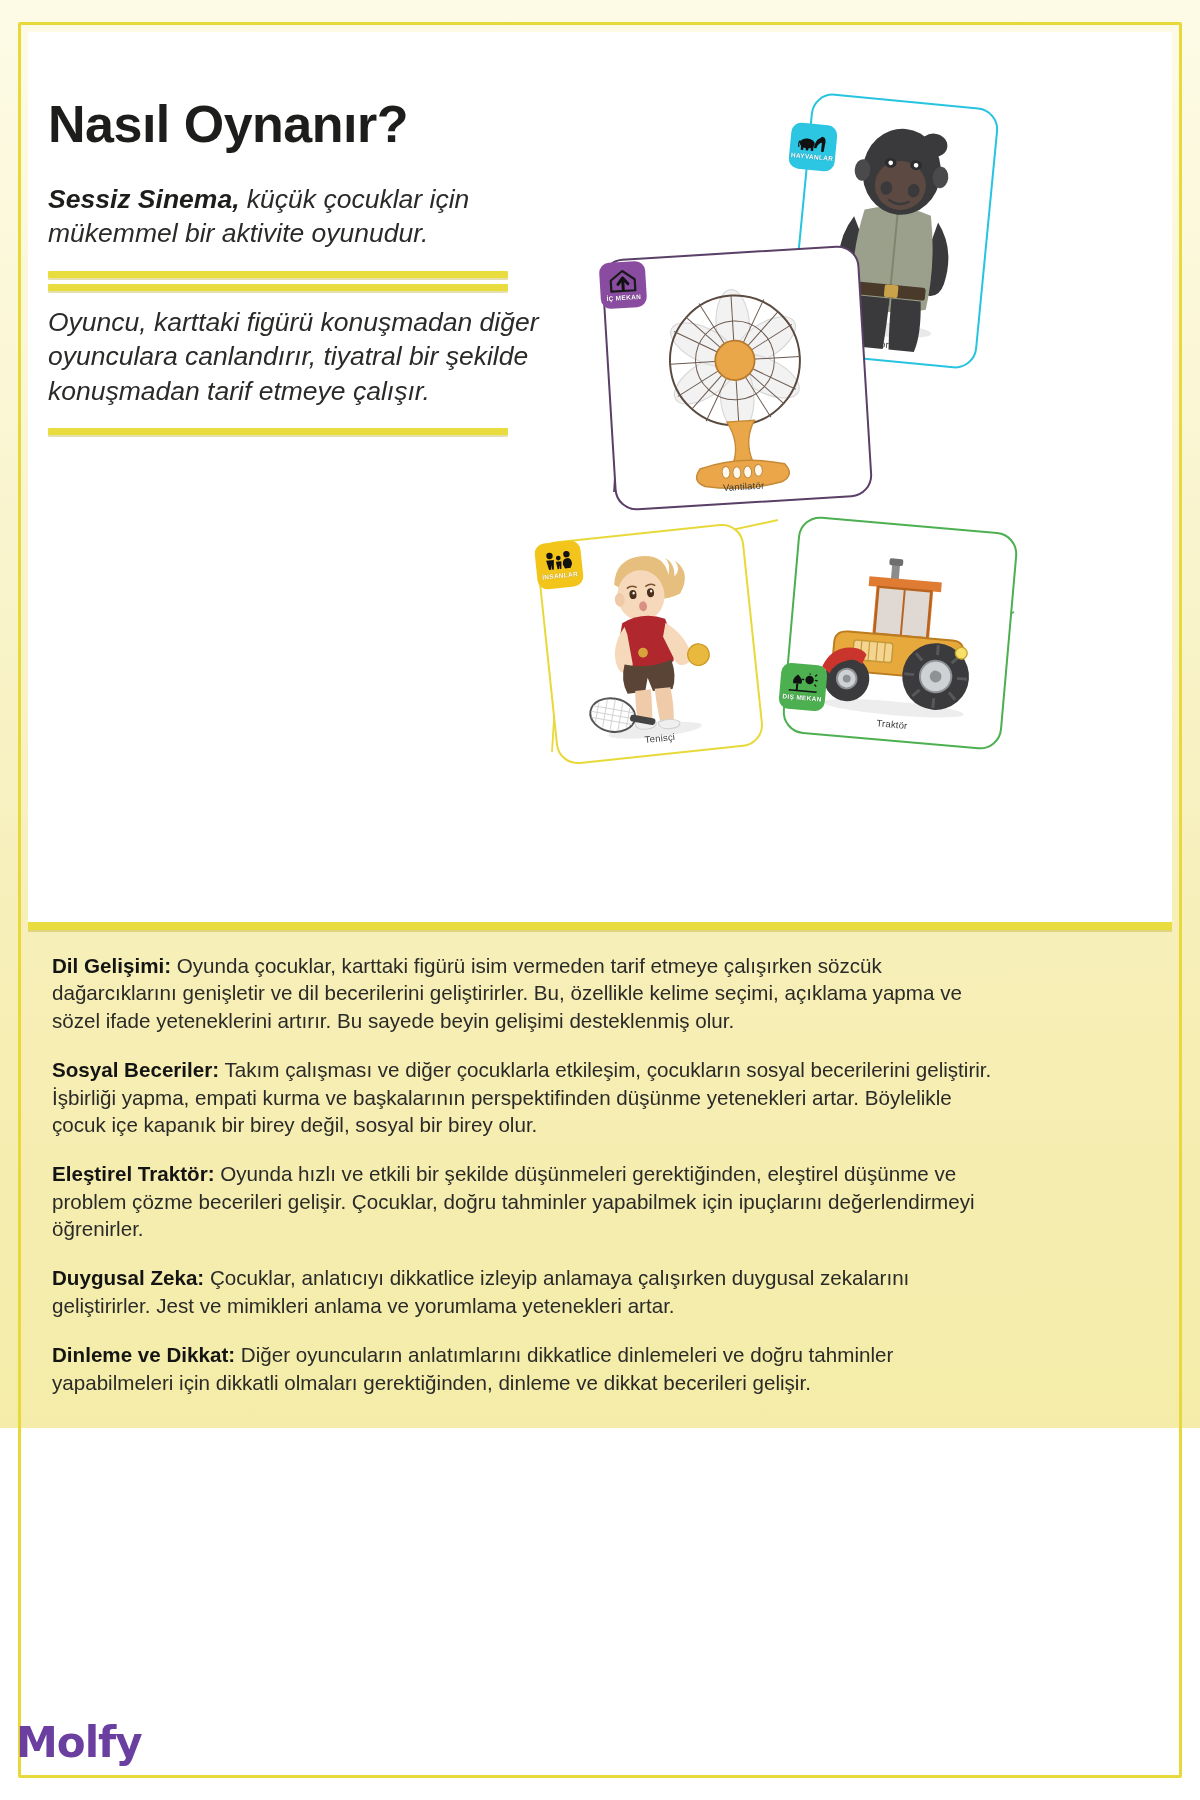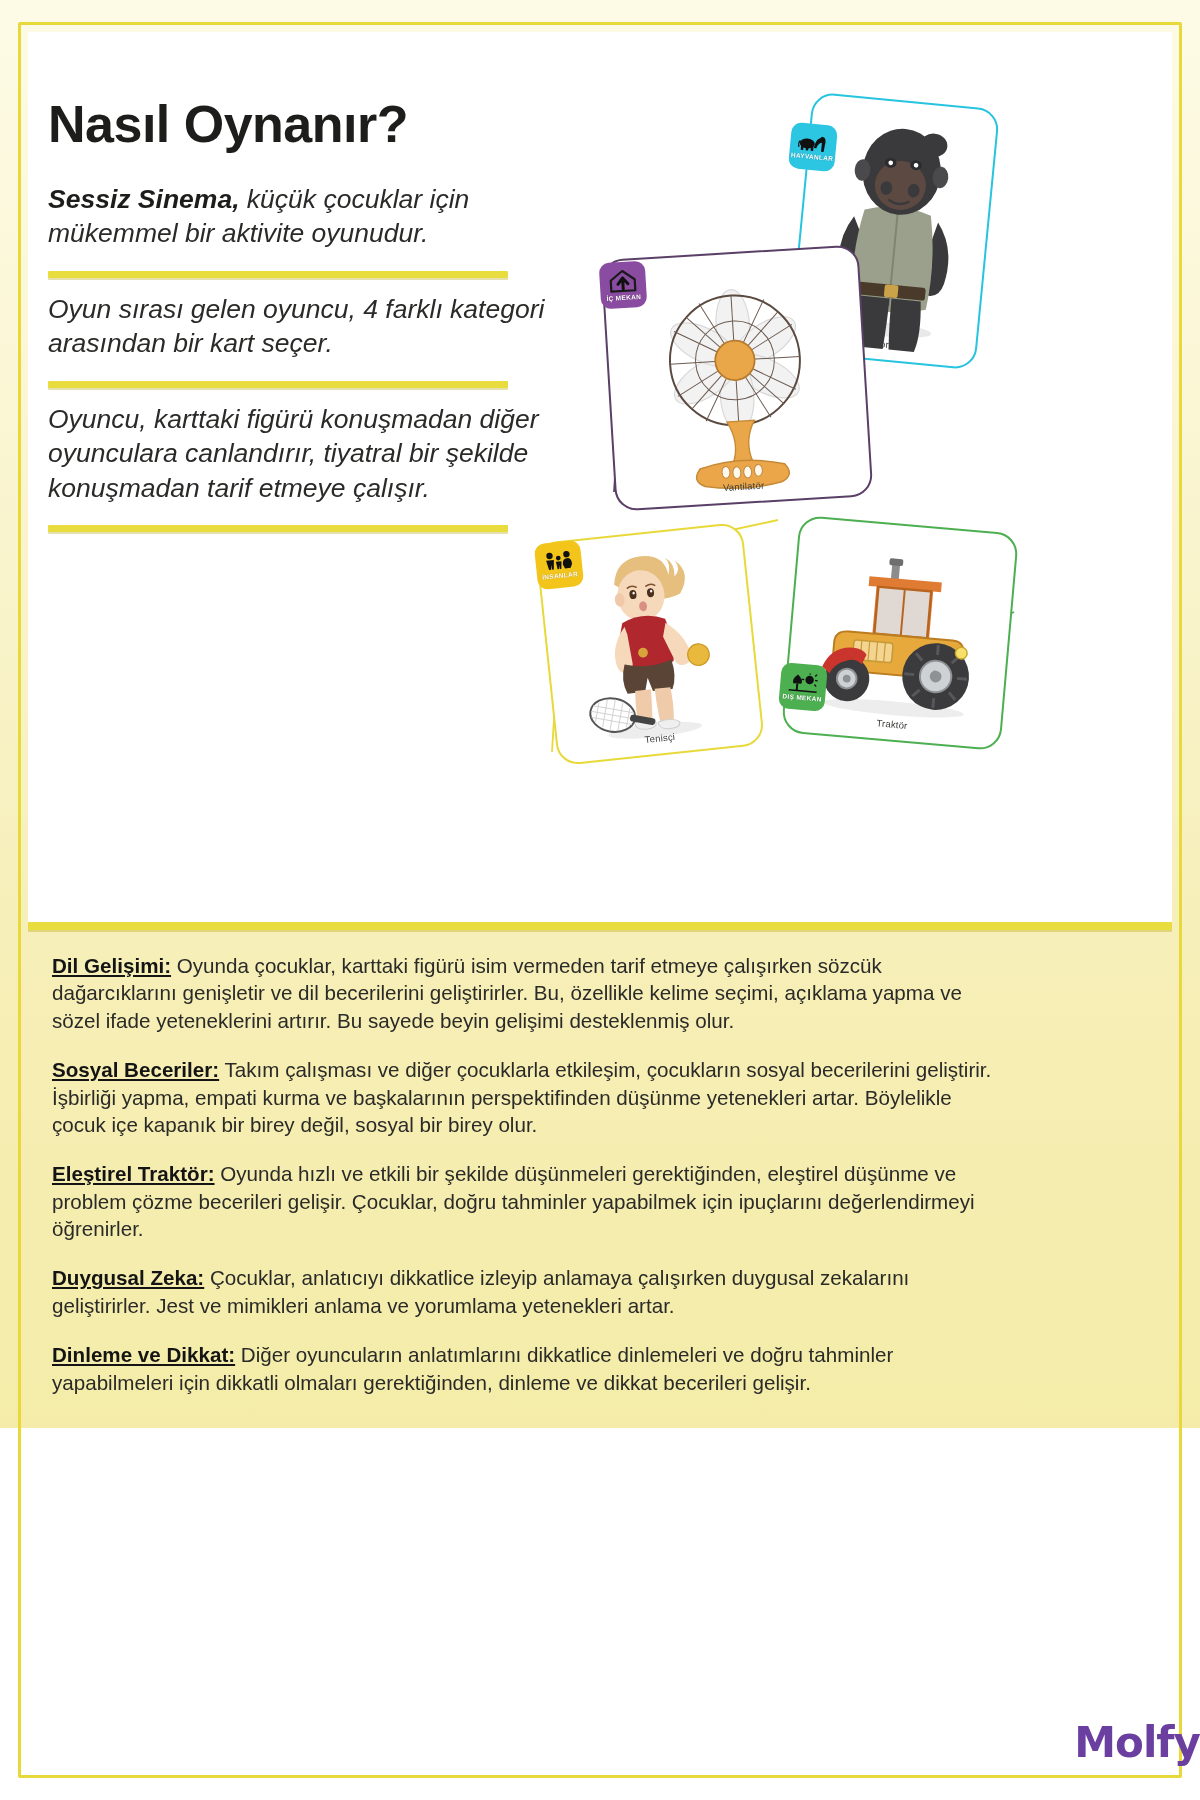--- a/index.html
+++ b/index.html
@@ -170,29 +170,28 @@
   }
   .benefit {
     margin-bottom: 22px;
     font-size: 20.6px;
     line-height: 1.33;
     color: #2a2a28;
   }
   .benefit .bterm {
     font-weight: 700;
     color: #141414;
-    text-decoration: underline;
   }
 
   
   .logo-wrap {
     position: absolute;
     left: 16px; right: 0;
     top: 1718px;
-    text-align: right;
+    text-align: left;
   }
   .logo {
     display: inline-block;
     font-size: 42px;
     font-weight: 700;
     color: #6b3fa0;
     letter-spacing: -1px;
     font-family: "DejaVu Sans", sans-serif;
     position: relative;
   }
@@ -208,23 +207,20 @@
 
     <div class="title">Nasıl Oynanır?</div>
 
     <div class="howto">
 
       <div class="howto-block">
         <p><b>Sessiz Sinema,</b><span> küçük çocuklar için mükemmel bir aktivite oyunudur.</span></p>
       </div>
       <div class="hr-yellow"></div>
 
-      <div class="howto-block">
-        <p><span>Oyun sırası gelen oyuncu, 4 farklı kategori arasından bir kart seçer.</span></p>
-      </div>
       <div class="hr-yellow"></div>
 
       <div class="howto-block">
         <p><span>Oyuncu, karttaki figürü konuşmadan diğer oyunculara canlandırır, tiyatral bir şekilde konuşmadan tarif etmeye çalışır.</span></p>
       </div>
       <div class="hr-yellow"></div>
 
     </div>
 
     <div class="collage">

